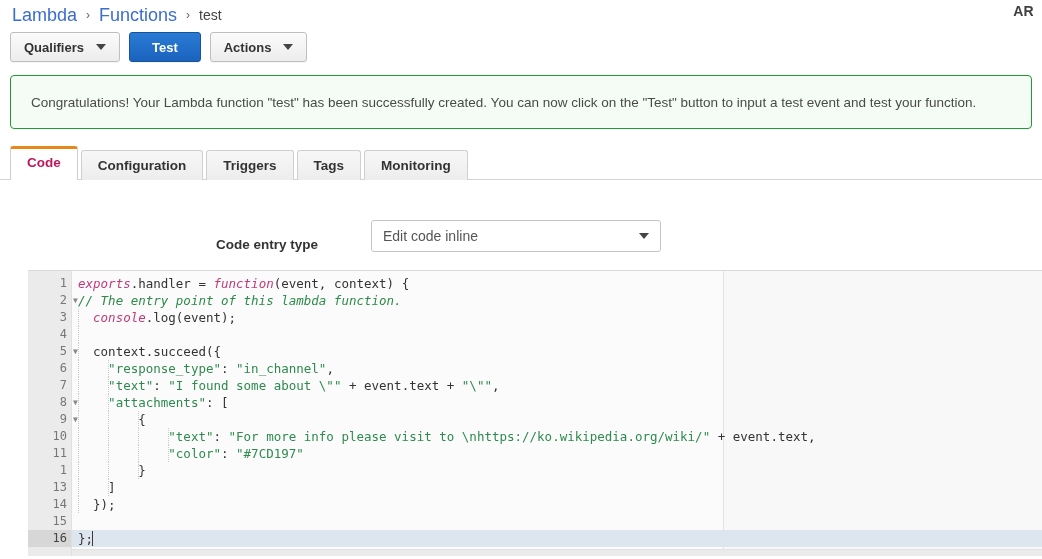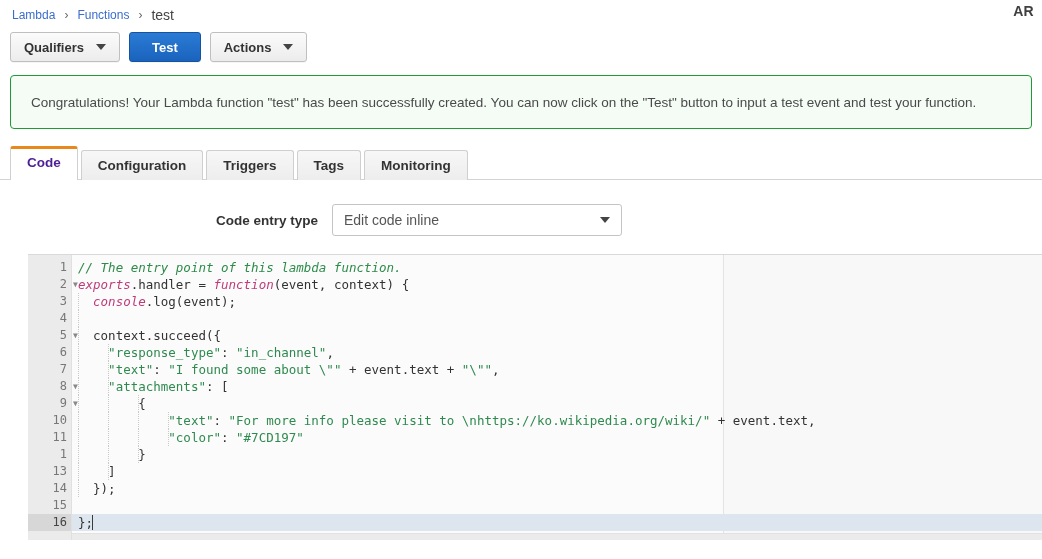--- a/index.html
+++ b/index.html
@@ -21,21 +21,21 @@
   .breadcrumb-bar {
     display: flex;
     align-items: center;
     height: 26px;
     padding: 4px 12px 0 12px;
     box-sizing: border-box;
     position: relative;
   }
   .crumb-link {
     color: #3b6ecc;
-    font-size: 12px;
+    font-size: 18px;
     text-decoration: none;
     cursor: pointer;
     white-space: nowrap;
   }
   .crumb-current {
     color: #444444;
     font-size: 14px;
     white-space: nowrap;
   }
   .crumb-sep {
@@ -138,38 +138,39 @@
     line-height: 29px;
     margin-right: 3px;
     cursor: pointer;
     white-space: nowrap;
   }
   .tab.active {
     background: #ffffff;
     border-top: 3px solid #e8881a;
     height: 31px;
     line-height: 27px;
-    color: #4c1d95;
+    color: #be185d;
     position: relative;
     z-index: 3;
   }
   .tabs-underline {
     position: absolute;
     left: 0; right: 0; bottom: 0;
     height: 1px;
     background: #d4d4d4;
     z-index: 1;
   }
 
   
   .entry-row {
     display: flex;
-    align-items: center;
-    margin-top: 24px;
+    align-items: flex-end;
+    margin-top: 40px;
     padding-left: 10px;
+    gap: 39px;
   }
   .entry-label {
     font-size: 13.5px;
     font-weight: bold;
     color: #333333;
     width: 322px;
     text-align: right;
     padding-right: 14px;
     box-sizing: border-box;
   }
@@ -363,22 +364,22 @@
       <div class="gnum">1</div>
       <div class="gnum">13</div>
       <div class="gnum">14</div>
       <div class="gnum">15</div>
       <div class="gnum cur">16</div>
     </div>
   <div class="code-area">
     <div class="margin-shade"></div>
     <div class="margin-line"></div>
     <div class="lines" id="code-lines">
+        <div class="ln"><span class="kw">exports</span><span class="pl">.handler = </span><span class="kw">function</span><span class="pl">(event, context) {</span></div>
         <div class="ln"><span class="cm">// The entry point of this lambda function.</span></div>
-        <div class="ln"><span class="kw">exports</span><span class="pl">.handler = </span><span class="kw">function</span><span class="pl">(event, context) {</span></div>
         <div class="ln"><span class="ig" style="left: 6px;"></span><span class="pl">  </span><span class="kw">console</span><span class="pl">.log(event);</span></div>
         <div class="ln"><span class="ig" style="left: 6px;"></span><span class="pl"></span></div>
         <div class="ln"><span class="ig" style="left: 6px;"></span><span class="pl">  context.succeed({</span></div>
         <div class="ln"><span class="ig" style="left: 6px;"></span><span class="ig" style="left: 36px;"></span><span class="pl">    </span><span class="st">"response_type"</span><span class="pl">: </span><span class="st">"in_channel"</span><span class="pl">,</span></div>
         <div class="ln"><span class="ig" style="left: 6px;"></span><span class="ig" style="left: 36px;"></span><span class="pl">    </span><span class="st">"text"</span><span class="pl">: </span><span class="st">"I found some about \""</span><span class="pl"> + event.text + </span><span class="st">"\""</span><span class="pl">,</span></div>
         <div class="ln"><span class="ig" style="left: 6px;"></span><span class="ig" style="left: 36px;"></span><span class="pl">    </span><span class="st">"attachments"</span><span class="pl">: [</span></div>
         <div class="ln"><span class="ig" style="left: 6px;"></span><span class="ig" style="left: 36px;"></span><span class="ig" style="left: 66px;"></span><span class="pl">        {</span></div>
         <div class="ln"><span class="ig" style="left: 6px;"></span><span class="ig" style="left: 36px;"></span><span class="ig" style="left: 66px;"></span><span class="ig" style="left: 96px;"></span><span class="pl">            </span><span class="st">"text"</span><span class="pl">: </span><span class="st">"For more info please visit to \nhttps://ko.wikipedia.org/wiki/"</span><span class="pl"> + event.text,</span></div>
         <div class="ln"><span class="ig" style="left: 6px;"></span><span class="ig" style="left: 36px;"></span><span class="ig" style="left: 66px;"></span><span class="ig" style="left: 96px;"></span><span class="pl">            </span><span class="st">"color"</span><span class="pl">: </span><span class="st">"#7CD197"</span></div>
         <div class="ln"><span class="ig" style="left: 6px;"></span><span class="ig" style="left: 36px;"></span><span class="ig" style="left: 66px;"></span><span class="pl">        }</span></div>

